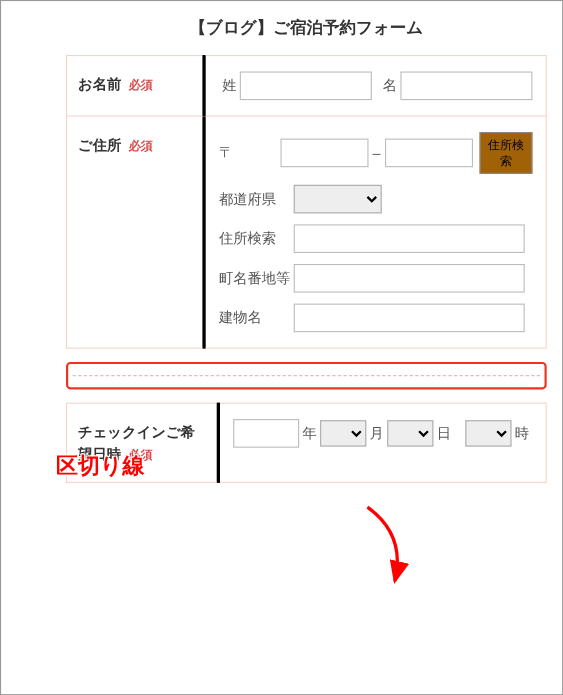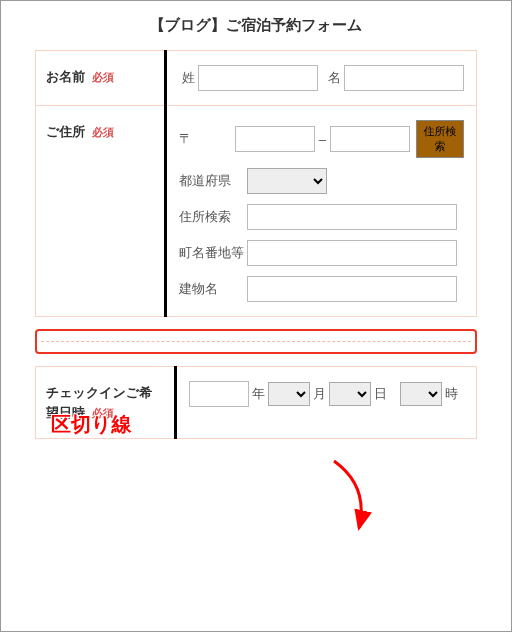--- a/index.html
+++ b/index.html
@@ -5,21 +5,22 @@
     * { box-sizing: border-box; margin: 0; padding: 0; }
     body {
       font-family: "Hiragino Sans", "Meiryo", sans-serif;
       background: #fff;
       width: 512px;
       height: 632px;
       position: relative;
       border: 1px solid #999;
     }
     .form-container {
-      padding: 12px 34px;
+      padding: 12px 14px;
+      margin-left: 45px;
     }
     .form-title {
       text-align: center;
       font-size: 15px;
       font-weight: bold;
       color: #333;
       margin-bottom: 15px;
       margin-top: 3px;
     }
     .form-table {

